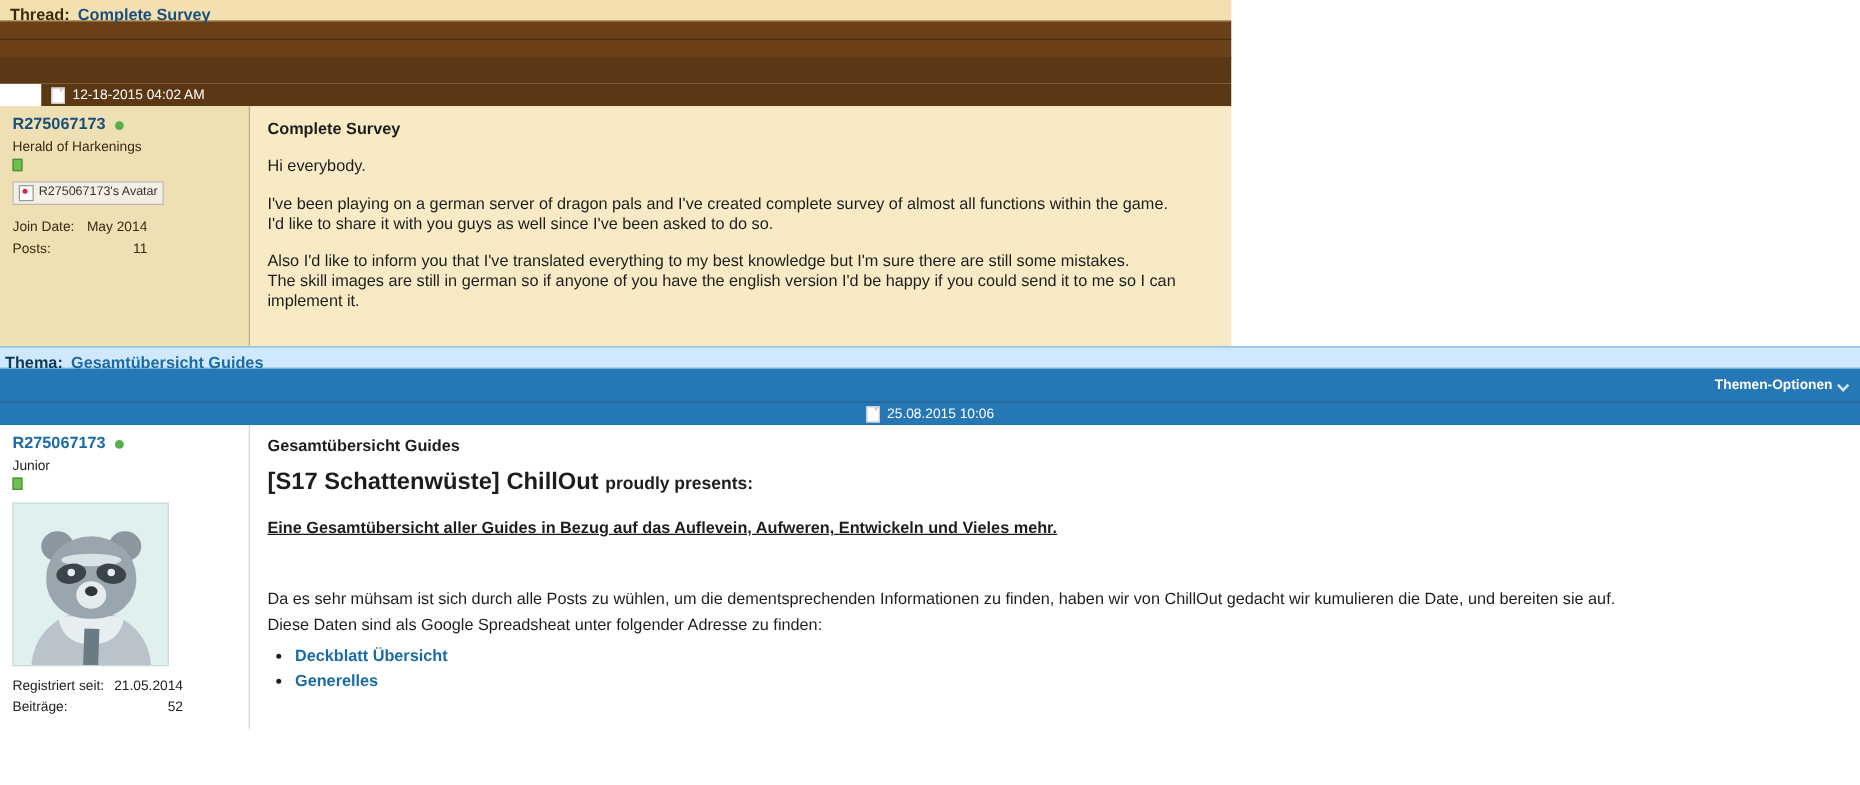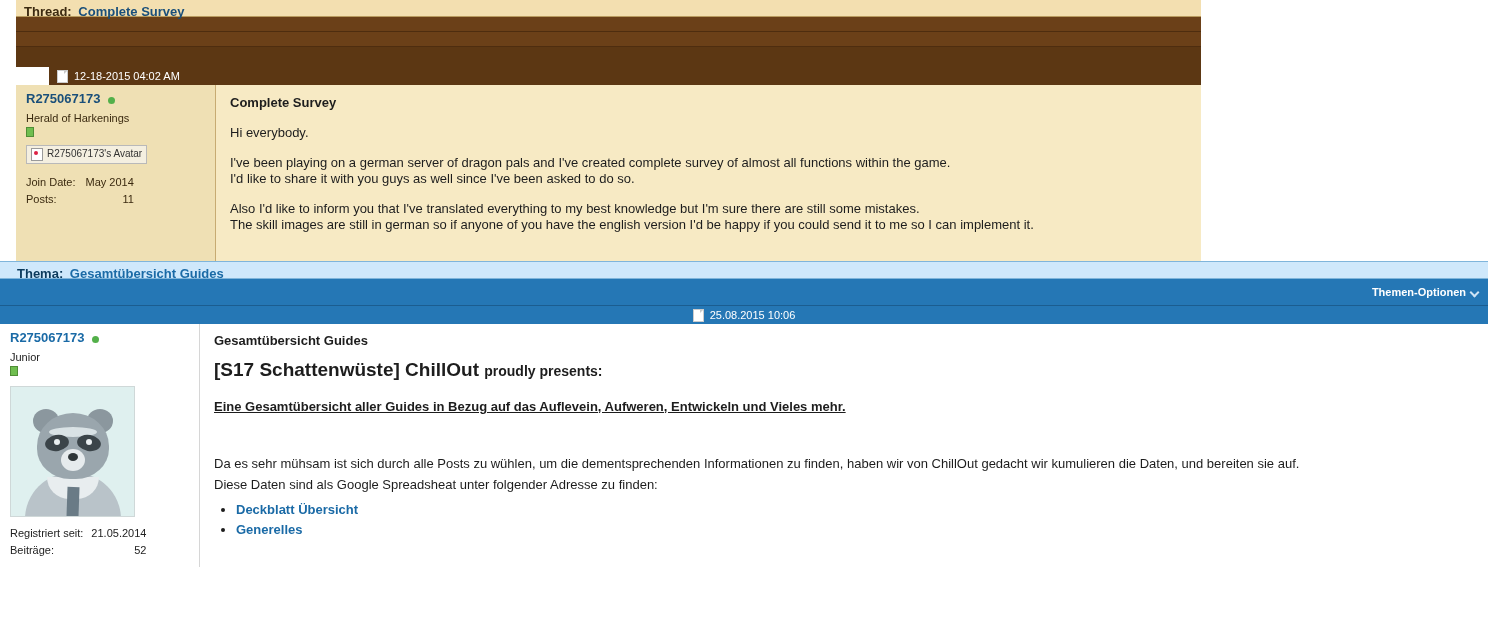--- a/index.html
+++ b/index.html
@@ -10,23 +10,22 @@
   }
   body {
     width: 1488px;
     height: 628px;
     overflow: hidden;
     position: relative;
   }
 
   
   .forum-a {
-    width: 1185px;
-    position: relative;
-    padding-left: 16px;
+    width: 985px;
+    position: relative;
   }
   .fa-threadbar {
     background: #f3dfb0;
     border-bottom: 1px solid #b99b5e;
     padding: 4px 8px 5px 8px;
     font-size: 13px;
     font-weight: bold;
     color: #3c2a10;
     height: 17px;
     box-sizing: border-box;
@@ -186,21 +185,21 @@
 
   
   .forum-b {
     width: 1488px;
     position: relative;
   }
   .fb-threadbar {
     background: #cfe8fb;
     border-top: 1px solid #7fb5db;
     border-bottom: 1px solid #7fb5db;
-    padding: 4px 8px 5px 17px;
+    padding: 4px 8px 5px 4px;
     font-size: 13px;
     font-weight: bold;
     color: #0b3a5c;
     height: 18px;
     box-sizing: border-box;
   }
   .fb-threadbar .thread-link {
     color: #1a6aa6;
     text-decoration: none;
     margin-left: 3px;
@@ -520,21 +519,21 @@
       </div>
     </div>
 
     <div class="fb-body">
       <div class="fb-posttitle">Gesamtübersicht Guides</div>
       <div class="fb-headline">
         <span>[S17 Schattenwüste] ChillOut</span>
         <span class="small">proudly presents:</span>
       </div>
       <span class="fb-underline">Eine Gesamtübersicht aller Guides in Bezug auf das Auflevein, Aufweren, Entwickeln und Vieles mehr.</span>
-      <p class="fb-para">Da es sehr mühsam ist sich durch alle Posts zu wühlen, um die dementsprechenden Informationen zu finden, haben wir von ChillOut gedacht wir kumulieren die Daten, und bereiten sie auf.</p>
+      <p class="fb-para">Da es sehr mühsam ist sich durch alle Posts zu wühlen, um die dementsprechenden Informationen zu finden, haben wir von ChillOut gedacht wir kumulieren die Date, und bereiten sie auf.</p>
       <p class="fb-para">Diese Daten sind als Google Spreadsheat unter folgender Adresse zu finden:</p>
       <ul class="fb-list">
         <li>
           <a href="#">Deckblatt Übersicht</a>
         </li>
         <li>
           <a href="#">Generelles</a>
         </li>
       </ul>
     </div>

